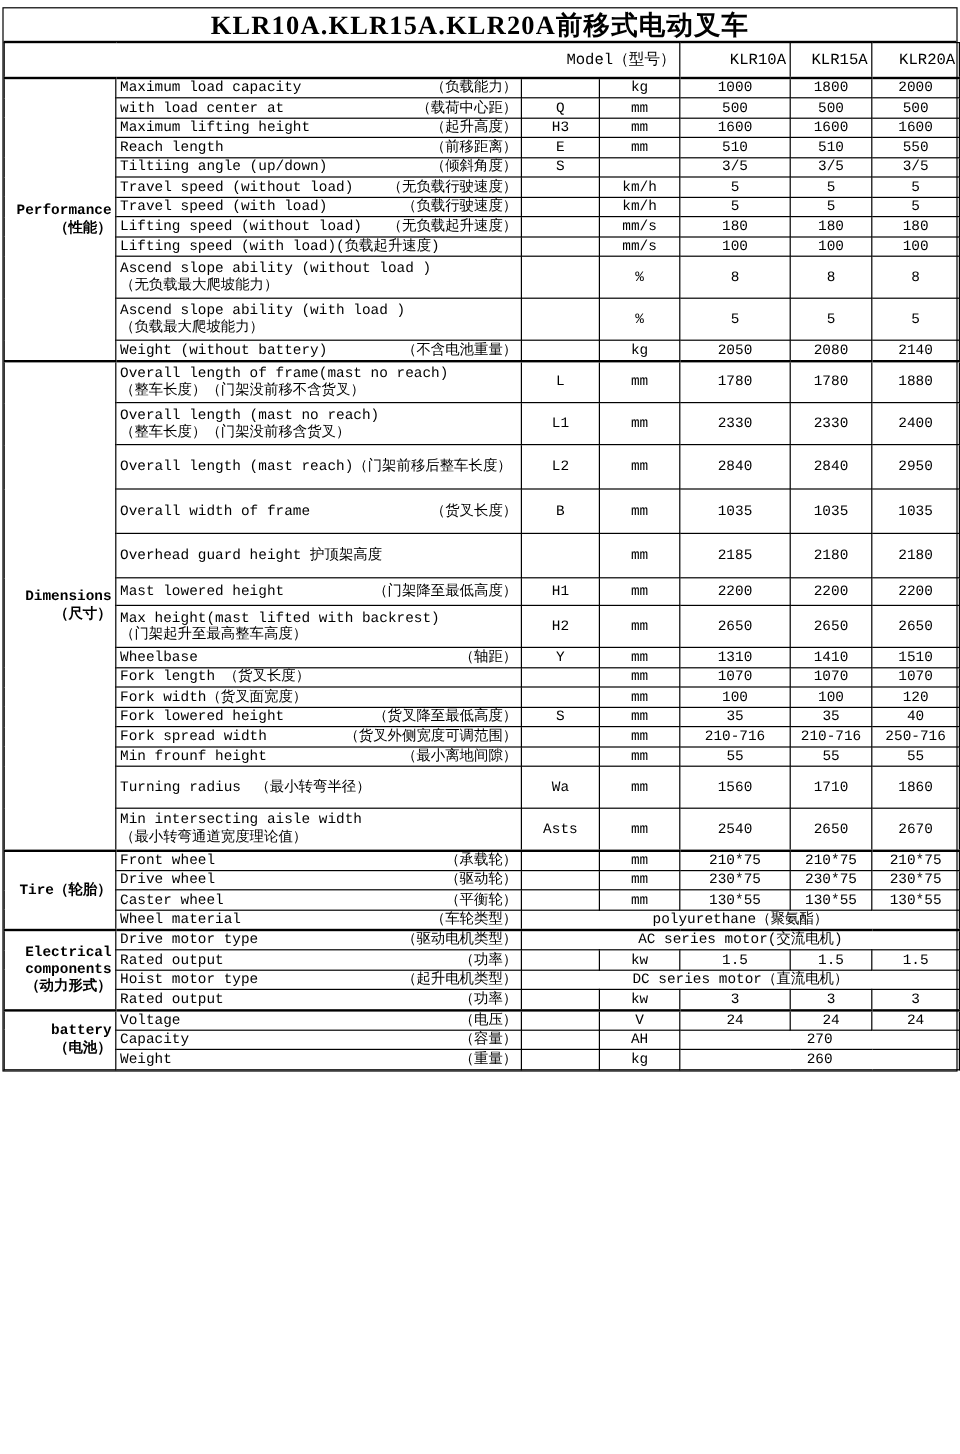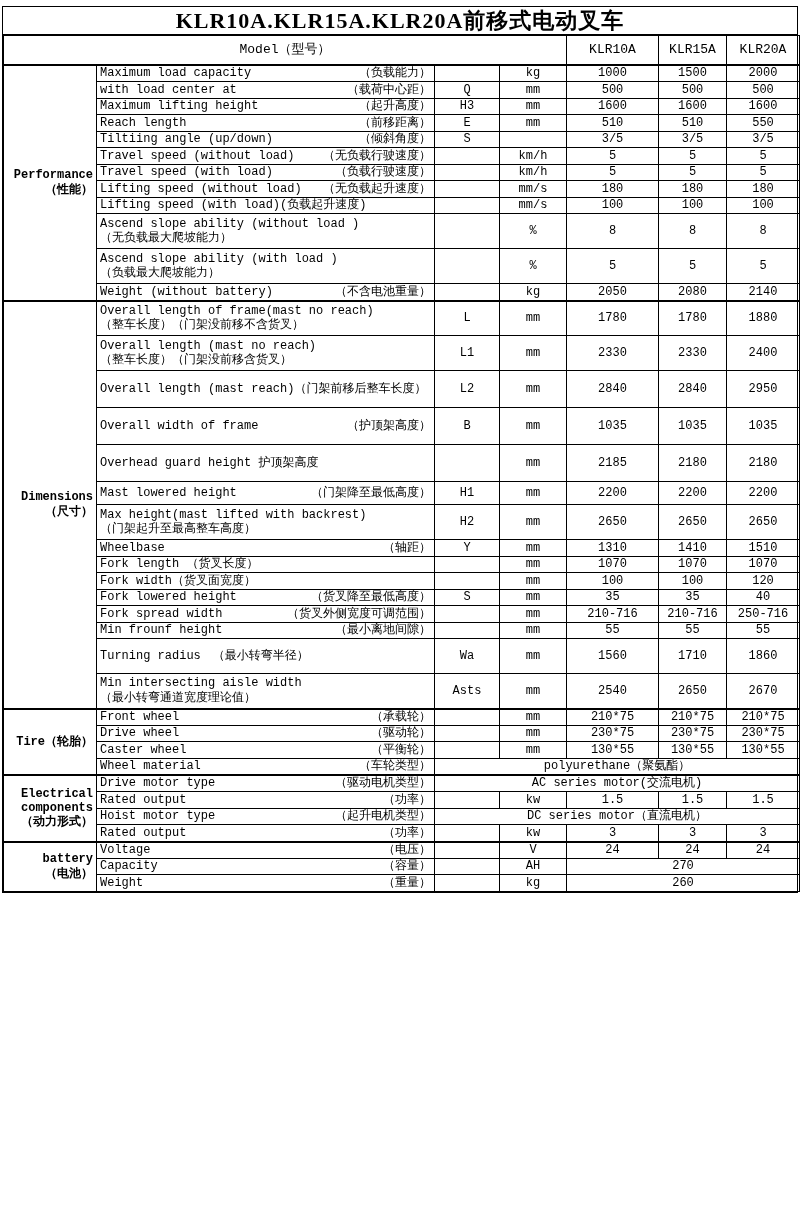--- a/index.html
+++ b/index.html
@@ -8,21 +8,21 @@
   .frame{position:absolute;left:2px;top:6px;width:794px;border:1px solid #000;}
   .title{text-align:center;font-size:22px;font-weight:bold;height:27px;line-height:27px;
          border-bottom:1px solid #000;letter-spacing:1px;
          font-family:"Liberation Serif","DejaVu Serif",serif;}
   table.spec{border-collapse:collapse;width:100%;table-layout:fixed;}
   table.spec td{border:1px solid #000;font-size:12px;line-height:1.2;padding:0 3px;
                 overflow:hidden;white-space:nowrap;}
   td.sec{ text-align:right;font-weight:bold;font-size:12.5px;white-space:normal;
           vertical-align:middle;padding:0 1px;}
   td.center{text-align:center;}
-  tr.head td{text-align:center;height:28px;font-size:13px;}
+  tr.head td{text-align:right;height:28px;font-size:13px;}
   tr.h16{height:16.5px} tr.h17{height:17px} tr.h23{height:23px}
   tr.h25{height:37px} tr.h35{height:35px}
   .desc-in{display:flex;justify-content:space-between;text-align:right;}
   .desc-in span{white-space:nowrap;}
   tr.sec-start td{border-top:2px solid #000;}
   .diagrams{position:absolute;left:0;top:860px;width:800px;height:352px;}
 </style>
 </head>
 <body>
 
@@ -52,21 +52,21 @@
           </td>
           <td class="desc">
             <div class="desc-in">
               <span>Maximum load capacity</span>
               <span>（负载能力）</span>
             </div>
           </td>
           <td class="center"></td>
           <td class="center">kg</td>
           <td class="center">1000</td>
-          <td class="center">1500</td>
+          <td class="center">1800</td>
           <td class="center">2000</td>
         </tr>
         <tr class="h16">
           <td class="desc">
             <div class="desc-in">
               <span>with load center at</span>
               <span>（载荷中心距）</span>
             </div>
           </td>
           <td class="center">Q</td>
@@ -227,21 +227,21 @@
           <td class="center">L2</td>
           <td class="center">mm</td>
           <td class="center">2840</td>
           <td class="center">2840</td>
           <td class="center">2950</td>
         </tr>
         <tr class="h25">
           <td class="desc">
             <div class="desc-in">
               <span>Overall width of frame</span>
-              <span>（护顶架高度）</span>
+              <span>（货叉长度）</span>
             </div>
           </td>
           <td class="center">B</td>
           <td class="center">mm</td>
           <td class="center">1035</td>
           <td class="center">1035</td>
           <td class="center">1035</td>
         </tr>
         <tr class="h25">
           <td class="desc">Overhead guard height 护顶架高度</td>

